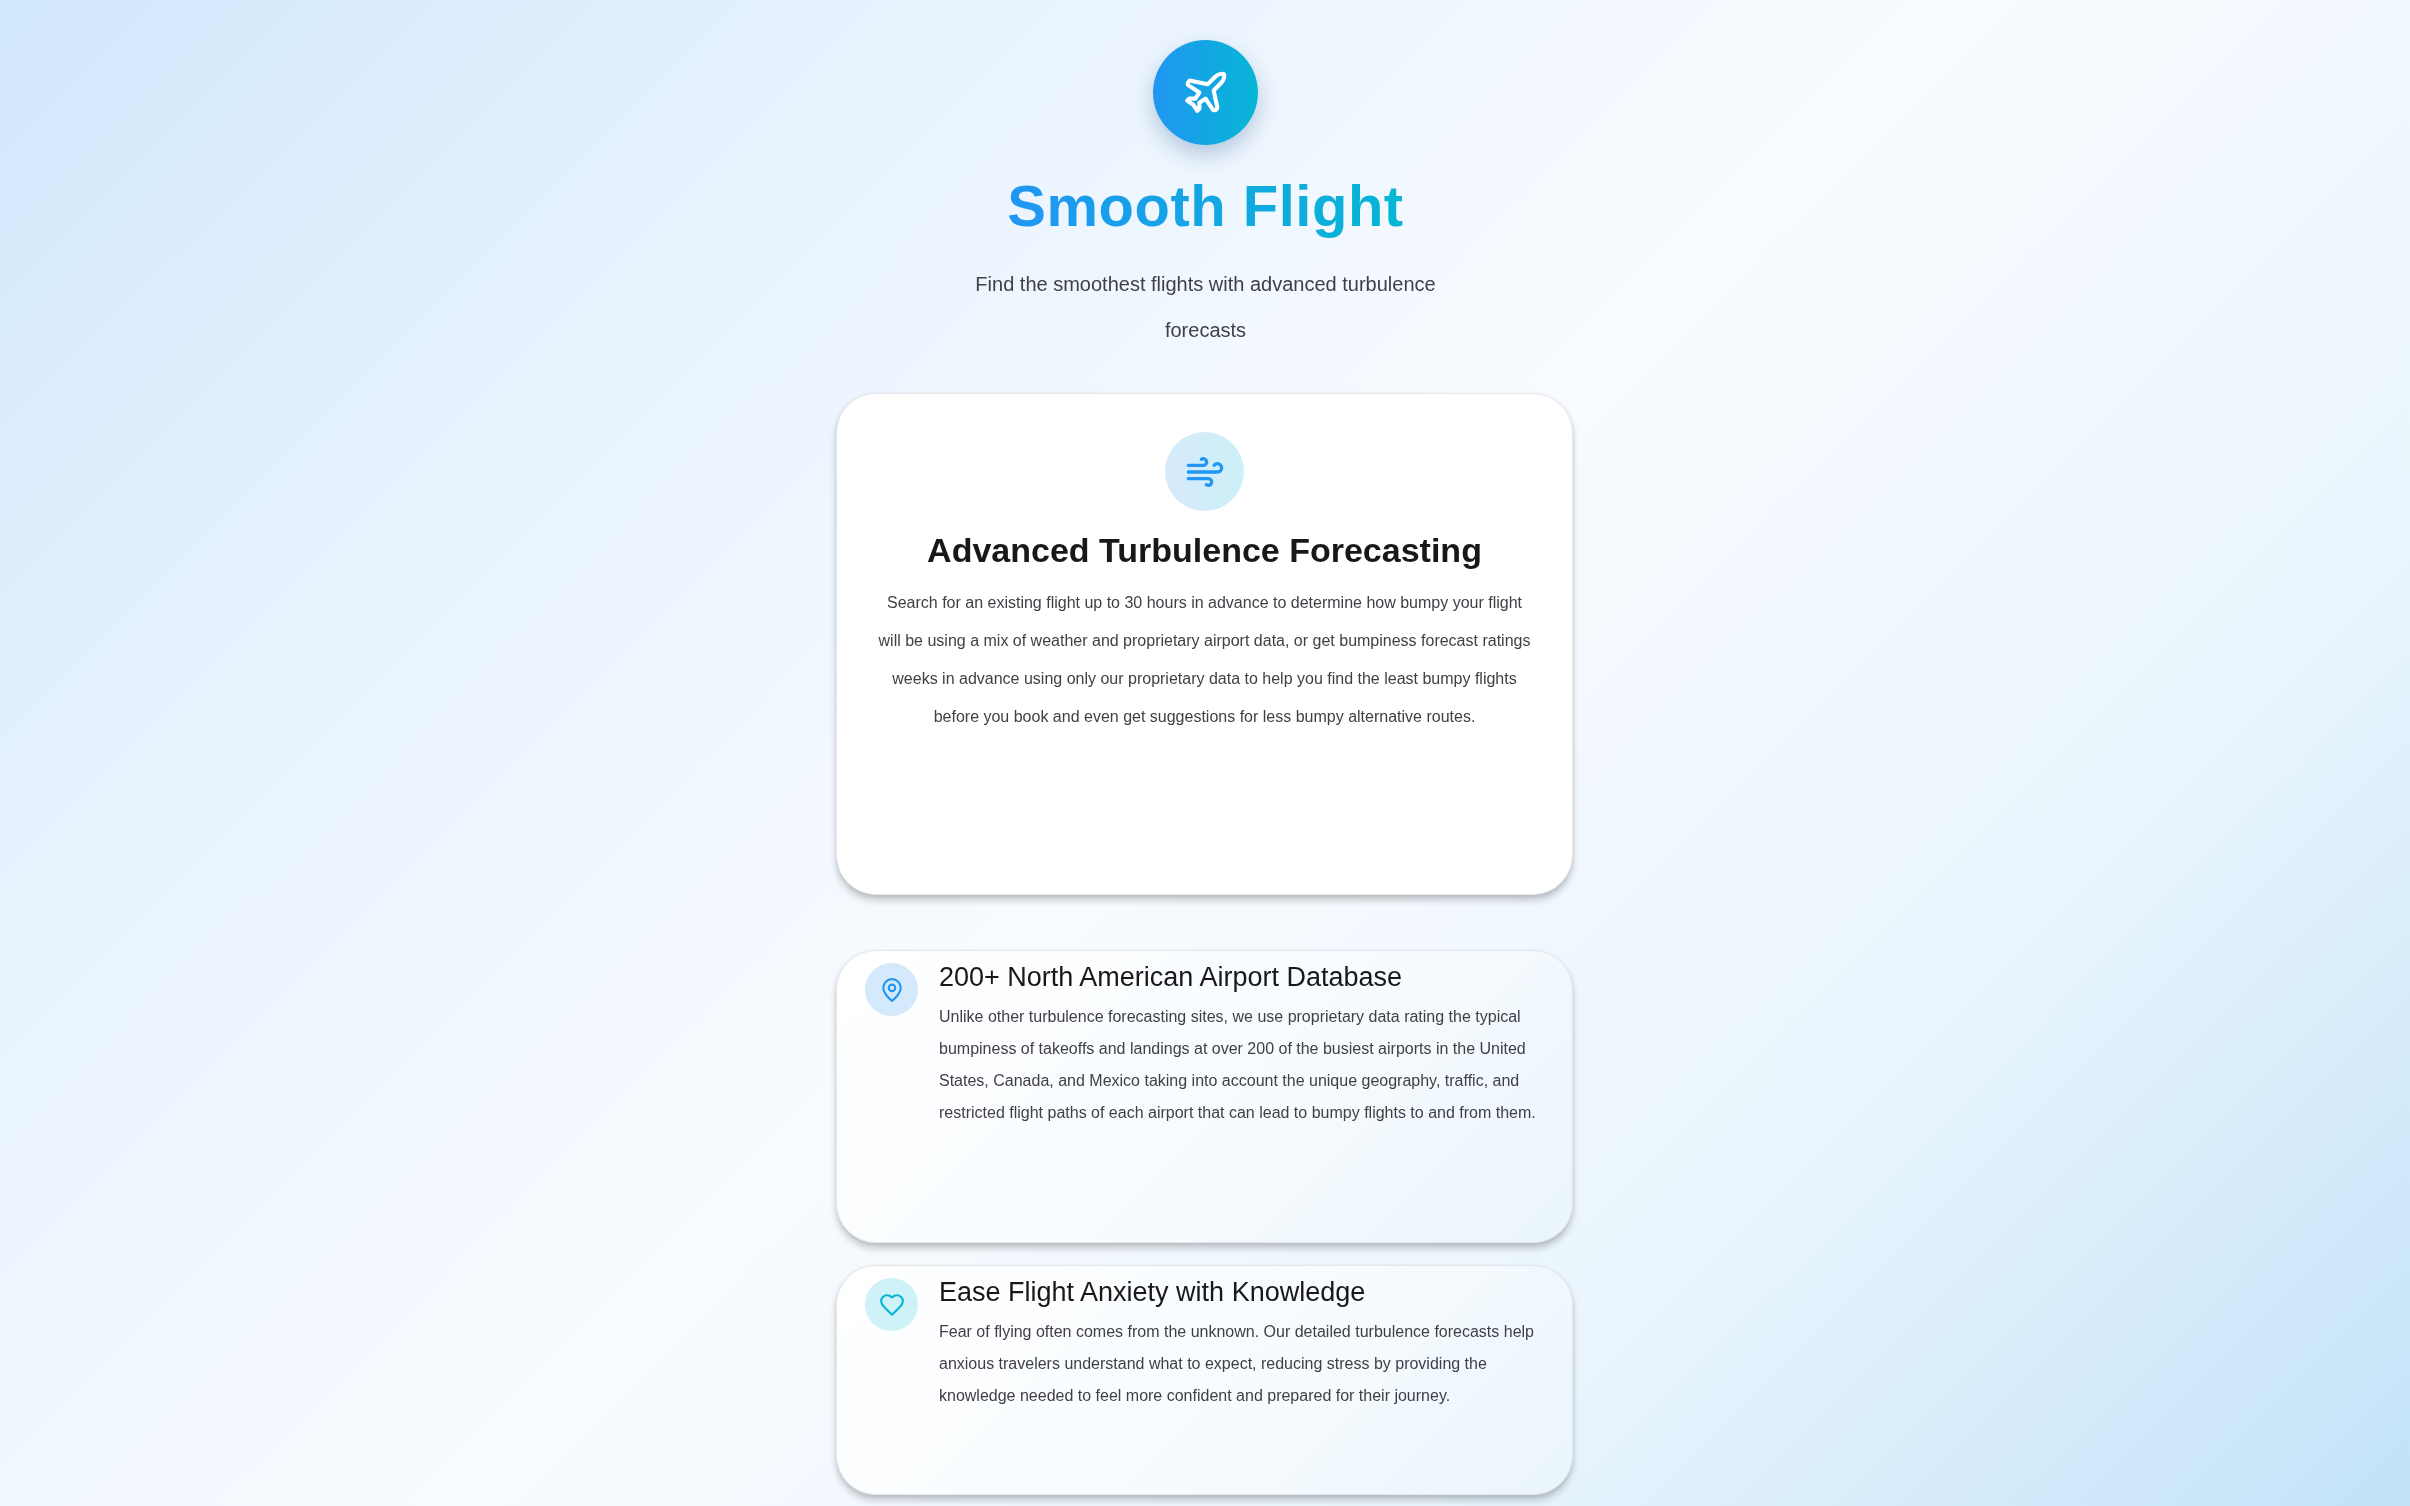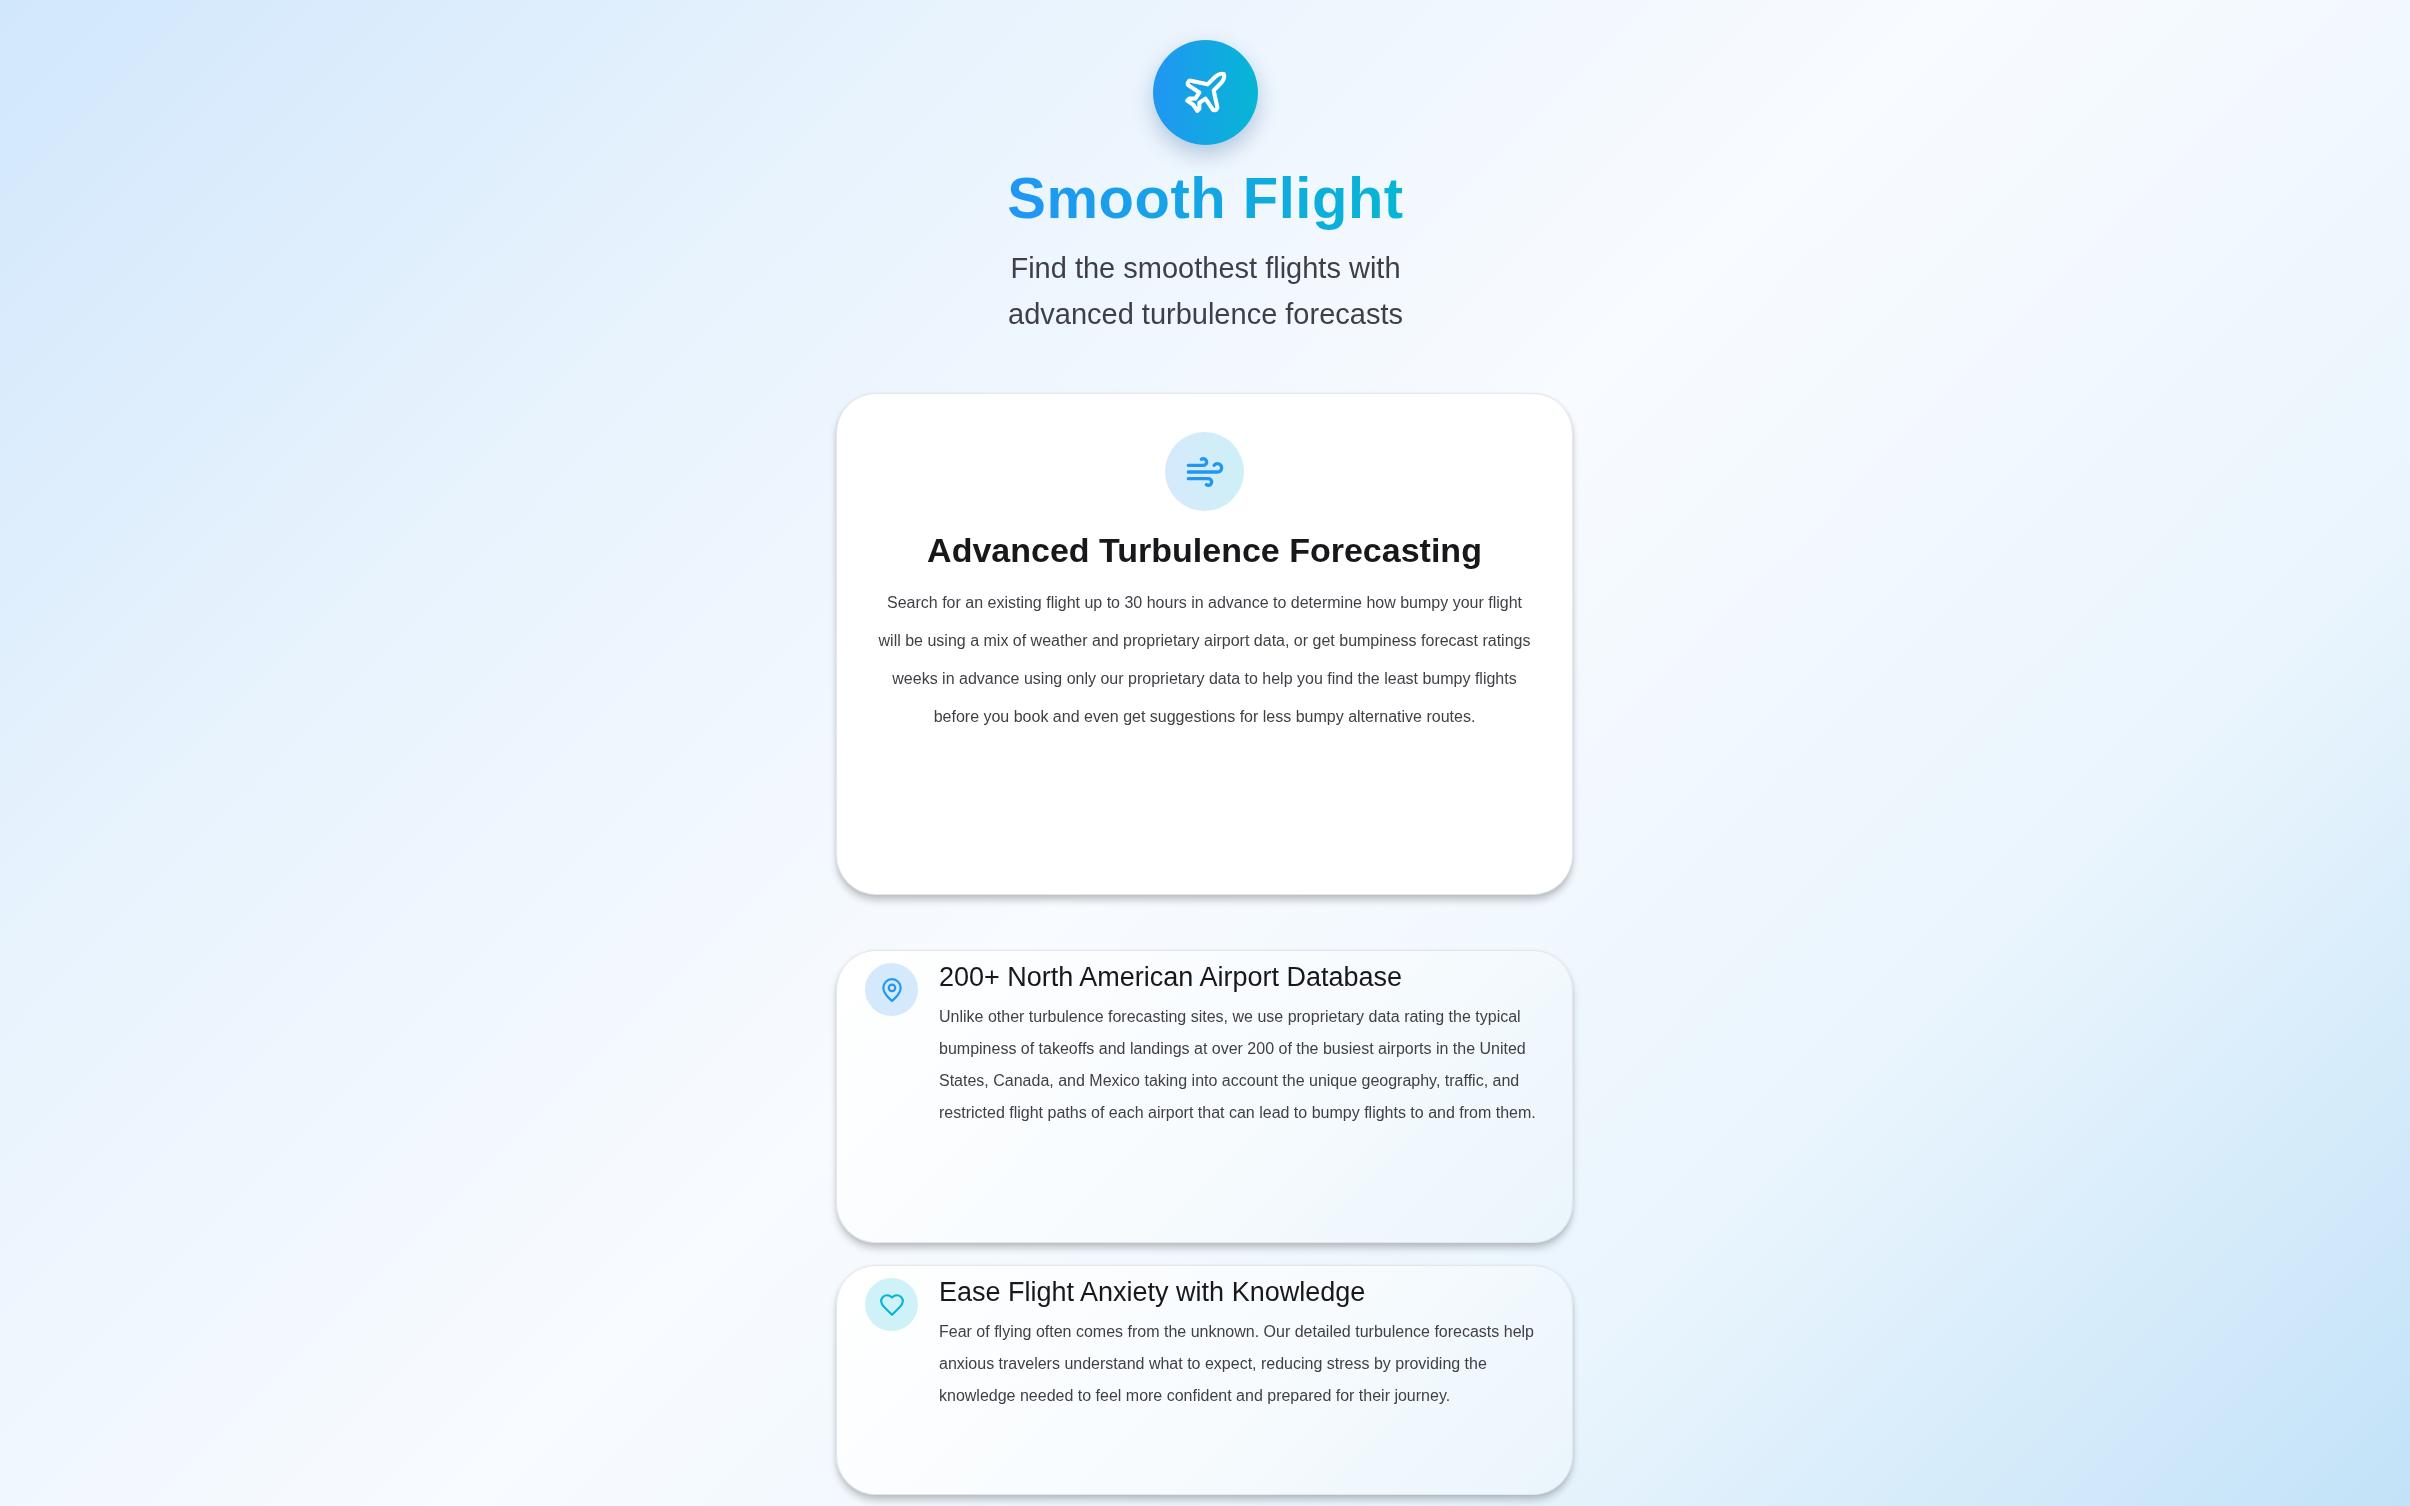--- a/index.html
+++ b/index.html
@@ -5,42 +5,42 @@
     * { box-sizing: border-box; margin: 0; padding: 0; }
     html, body { width: 2411px; height: 1507px; overflow: hidden; }
     body {
       font-family: "Liberation Sans", "DejaVu Sans", sans-serif;
       background: linear-gradient(135deg, #d1e7fc 0%, #e8f3fd 25%, #f8fbff 50%, #eaf5fd 75%, #c2e2f8 100%);
       color: #1f2937;
       position: relative;
     }
     .page {
       position: absolute; left: 0; top: 0; width: 2411px; height: 1507px;
-      display: flex; flex-direction: column; align-items: center;
+      display: flex; flex-direction: column; align-items: center; gap: 8px;
     }
     .logo {
       margin-top: 40px;
       width: 105px; height: 105px; border-radius: 50%;
       background: linear-gradient(90deg, #2196f3 0%, #06b6d4 100%);
       box-shadow: 0 9.4px 21px rgba(30, 80, 140, 0.28);
       display: flex; align-items: center; justify-content: center;
     }
     .logo svg { width: 49px; height: 49px; }
     .brand-title {
       margin-top: 19px;
       font-size: 58px; font-weight: 700; line-height: 68px;
       background: linear-gradient(90deg, #2196f3 0%, #06b6d4 100%);
       -webkit-background-clip: text; background-clip: text;
       color: transparent;
       letter-spacing: 0.5px;
     }
     .tagline {
       margin-top: 13px;
       width: 490px;
-      font-size: 29px; line-height: 46px; color: #3f3f46;
+      font-size: 20px; line-height: 46px; color: #3f3f46;
       text-align: center;
     }
     .hero-card {
       position: absolute; left: 836px; top: 393px;
       width: 737px; height: 502px;
       background: #ffffff;
       border-radius: 40px;
       border: 1.9px solid #e5e7eb;
       box-shadow: 0 5.6px 7.5px rgba(0,0,0,0.18), 0 1.9px 3.8px rgba(0,0,0,0.08);
       display: flex; flex-direction: column; align-items: center;

